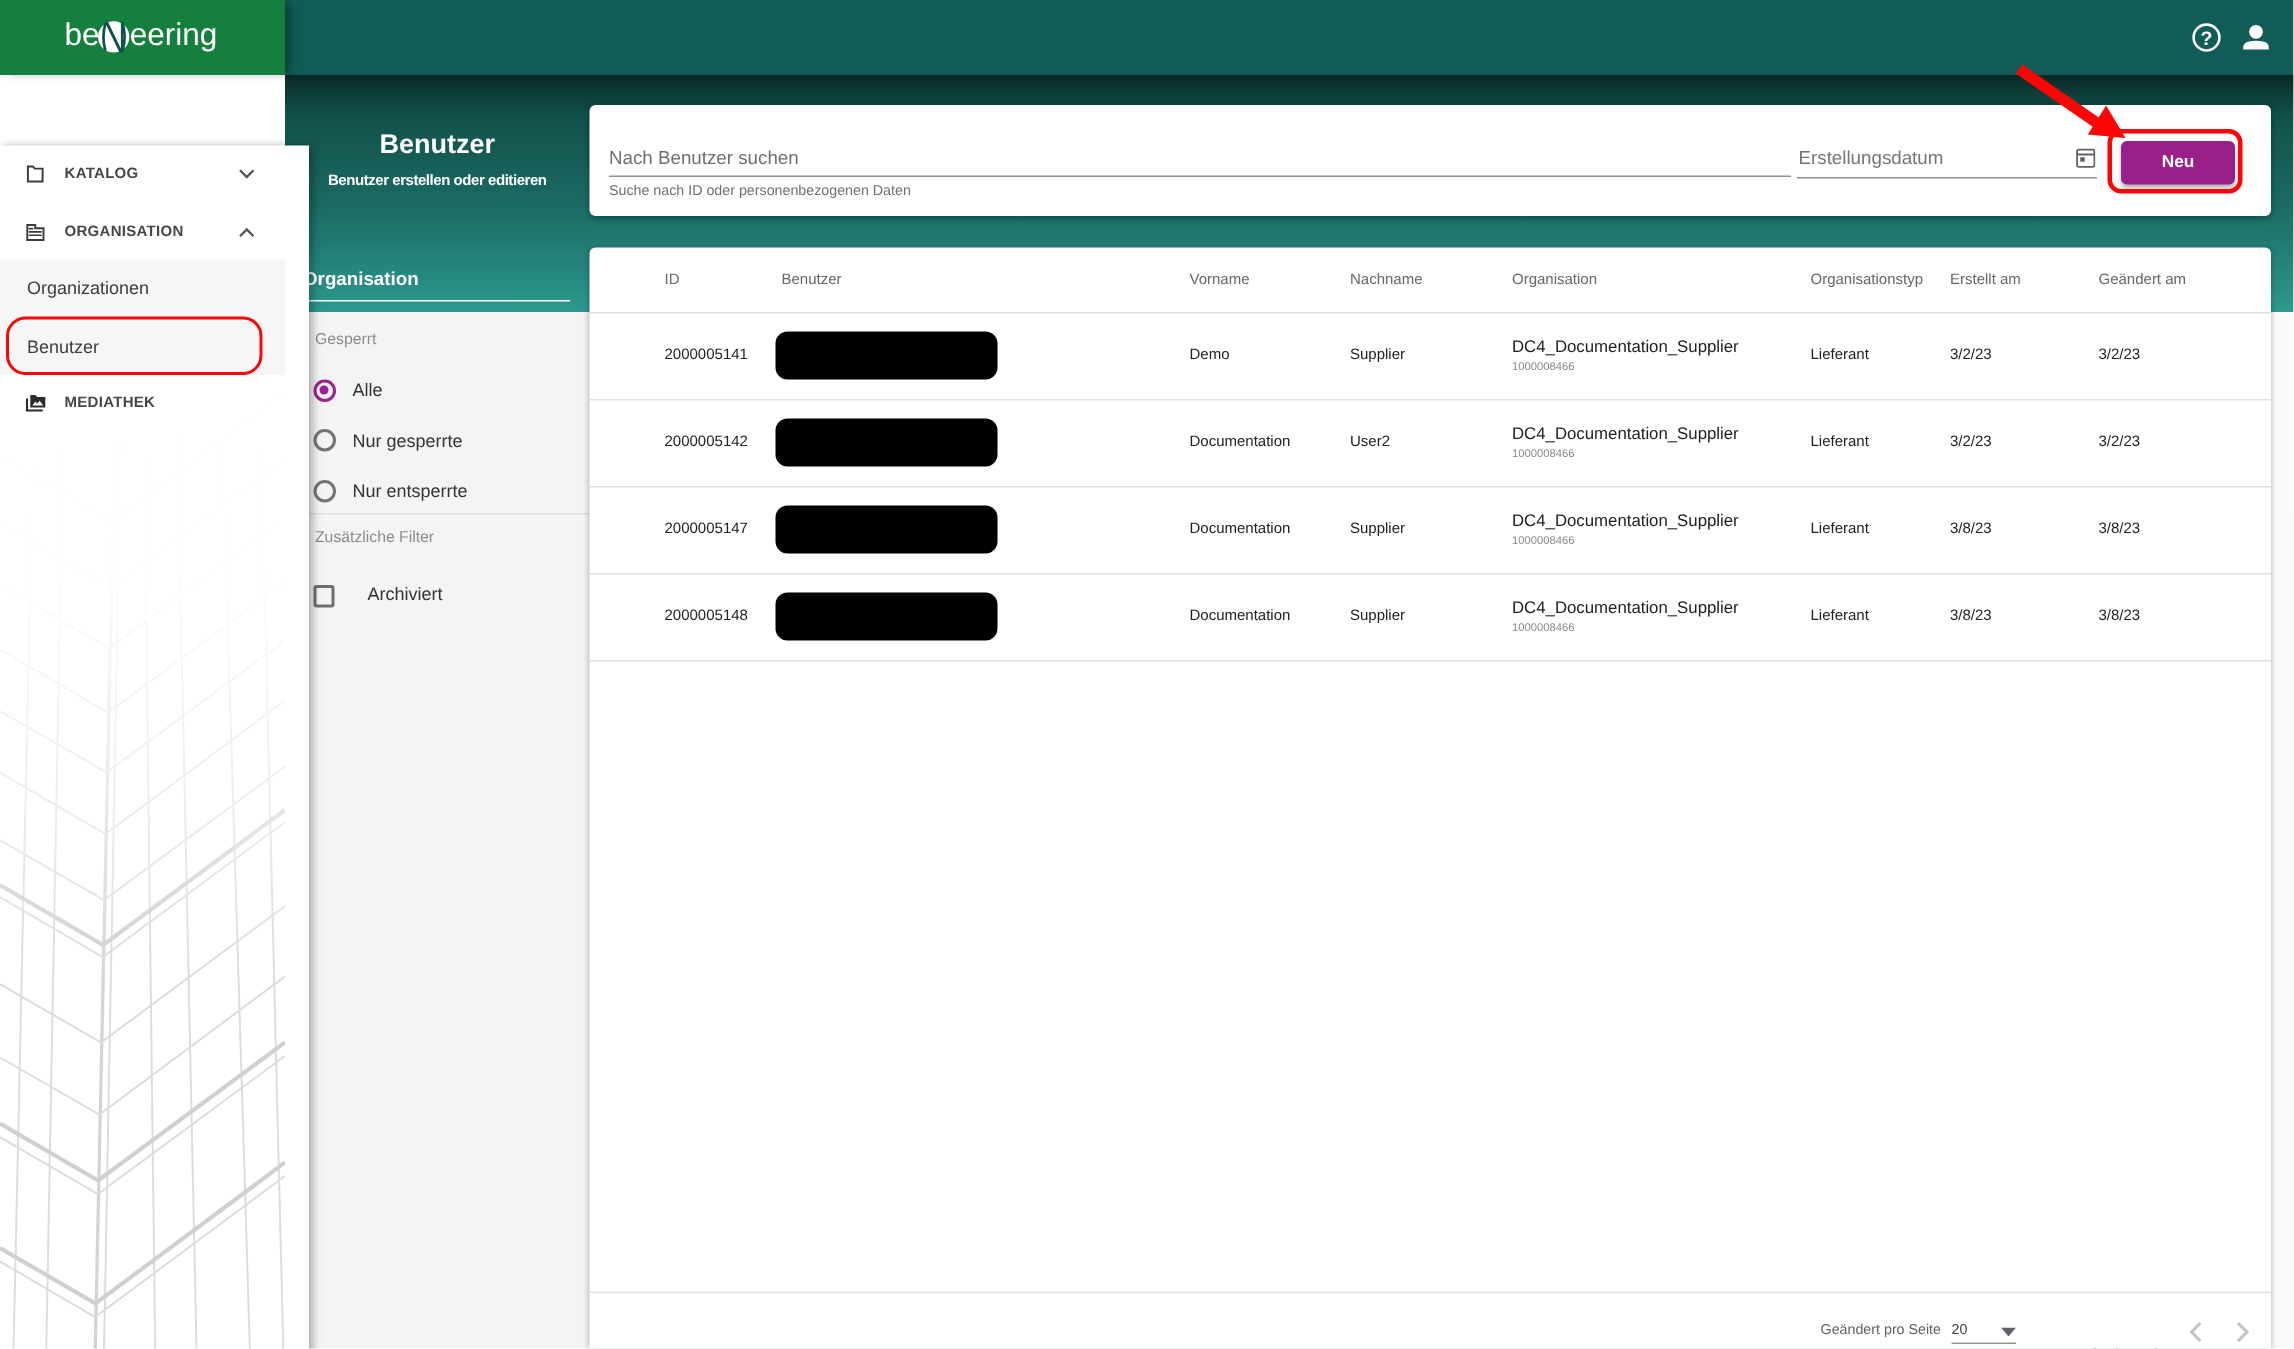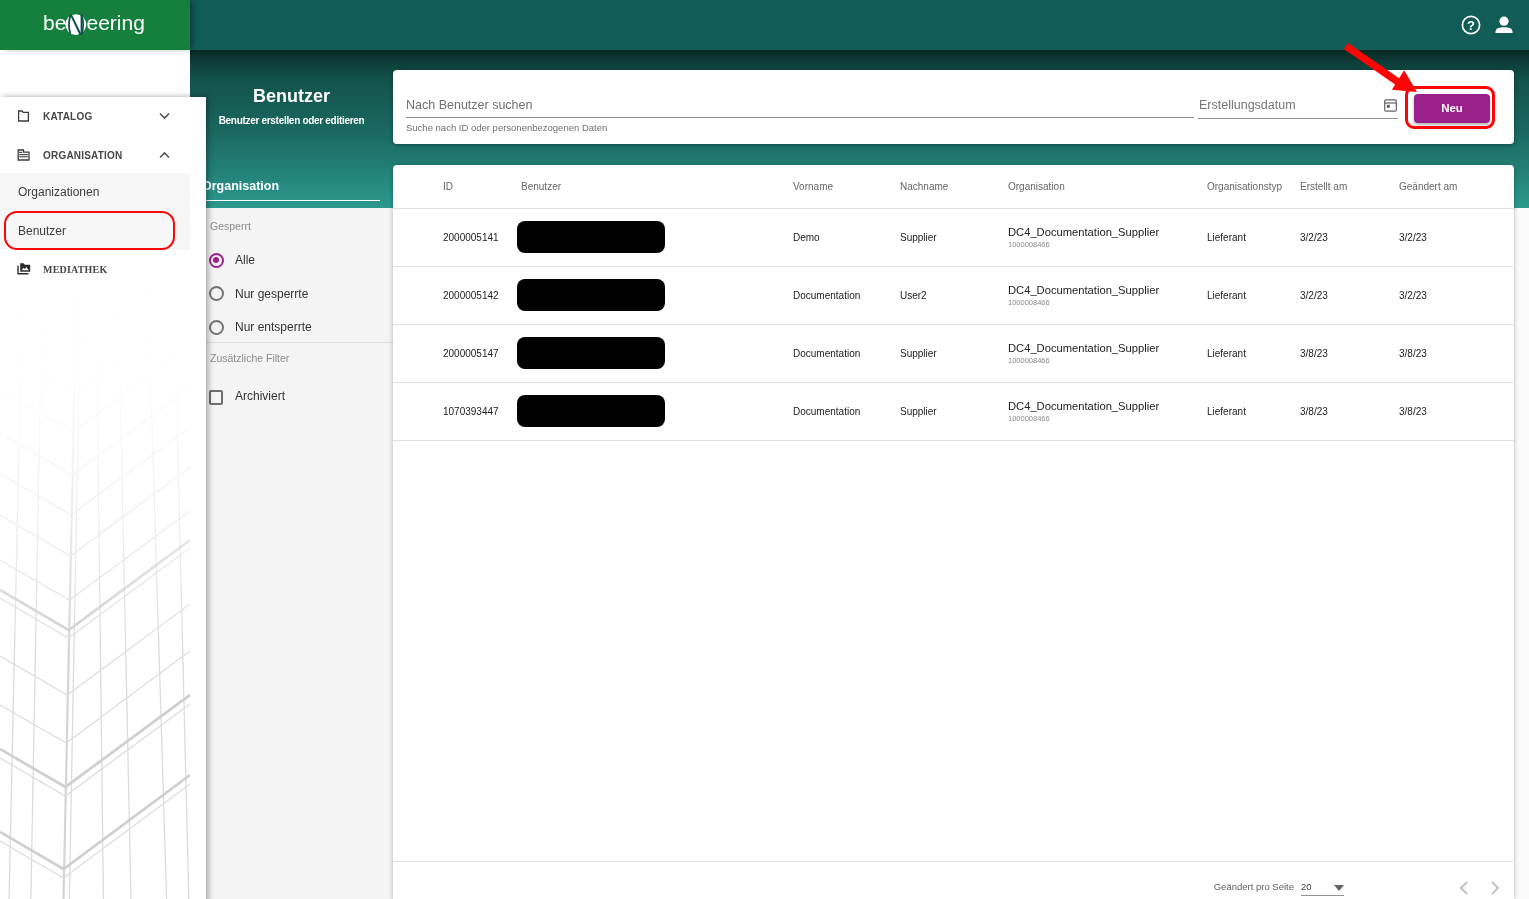--- a/index.html
+++ b/index.html
@@ -171,21 +171,21 @@
           <path d="M1 6 L5.5 1.5 L10 6" fill="none" stroke="#555" stroke-width="1.6"></path>
         </svg>
     </div>
     <div class="mrow" style="top:76px;">
         <span class="msub">Organizationen</span>
       </div>
     <div class="mrow" style="top:114.5px;">
         <span class="msub">Benutzer</span>
       </div>
     <div id="redbox-benutzer"></div>
-    <div class="mrow" style="top:153px;font-family:Liberation Serif, serif;">
+    <div class="mrow" style="top:153px;">
       <svg class="mico" width="14" height="13" viewBox="0 0 14 13">
         <path d="M1 3.2 L1 11.2 L11.5 11.2" fill="none" stroke="#2c2c2c" stroke-width="1.4"></path>
         <path d="M3.2 0.8 L6.6 0.8 L7.8 2.2 L13.2 2.2 L13.2 9.2 L3.2 9.2 Z" fill="#2c2c2c"></path>
         <path d="M4.6 7.8 L6.6 5.2 L7.8 6.6 L9.4 4.6 L11.8 7.8 Z" fill="#fff"></path>
       </svg>
       <span class="mlabel">MEDIATHEK</span>
     </div>
   </div>
 
   <div id="content">
@@ -200,21 +200,21 @@
     <div class="fgray" style="top:169.5px;">Gesperrt</div>
     <div class="radio sel" style="top:202.5px;"></div>
       <div class="fopt" style="top:203px;">Alle</div>
     <div class="radio" style="top:236px;"></div>
       <div class="fopt" style="top:236.5px;">Nur gesperrte</div>
     <div class="radio" style="top:269.5px;"></div>
       <div class="fopt" style="top:270px;">Nur entsperrte</div>
     <div id="fdivider"></div>
     <div class="fgray" style="top:301.5px;">Zusätzliche Filter</div>
     <div class="checkbox" style="top:340px;"></div>
-      <div class="fopt" style="top:338.5px;">Archiviert</div>
+      <div class="fopt" style="top:338.5px;margin-left:10px;">Archiviert</div>
 
     <div id="searchcard">
       <div id="ph1">Nach Benutzer suchen</div>
       <div id="uline1"></div>
       <div id="helper1">Suche nach ID oder personenbezogenen Daten</div>
       <div id="ph2">Erstellungsdatum</div>
       <div id="uline2"></div>
       <svg id="calico" width="13" height="14" viewBox="0 0 13 14">
         <rect x="0.7" y="1.8" width="11.6" height="11.4" rx="1.2" fill="none" stroke="#5f6368" stroke-width="1.2"></rect>
         <line x1="0.7" y1="5" x2="12.3" y2="5" stroke="#5f6368" stroke-width="1.2"></line>
@@ -271,21 +271,21 @@
         <div class="orgcell c-org">
             <div class="l1">DC4_Documentation_Supplier</div>
             <div class="l2">1000008466</div>
           </div>
         <span class="td c-typ">Lieferant</span>
         <span class="td c-erst">3/8/23</span>
         <span class="td c-gea">3/8/23</span>
       </div>
       <div class="tdiv" style="top:217px;"></div>
       <div class="trow" style="top:217px;">
-        <span class="td c-id">1070393447</span>
+        <span class="td c-id">2000005148</span>
         <div class="blackbox"></div>
         <span class="td c-vor">Documentation</span>
         <span class="td c-nach">Supplier</span>
         <div class="orgcell c-org">
             <div class="l1">DC4_Documentation_Supplier</div>
             <div class="l2">1000008466</div>
           </div>
         <span class="td c-typ">Lieferant</span>
         <span class="td c-erst">3/8/23</span>
         <span class="td c-gea">3/8/23</span>

